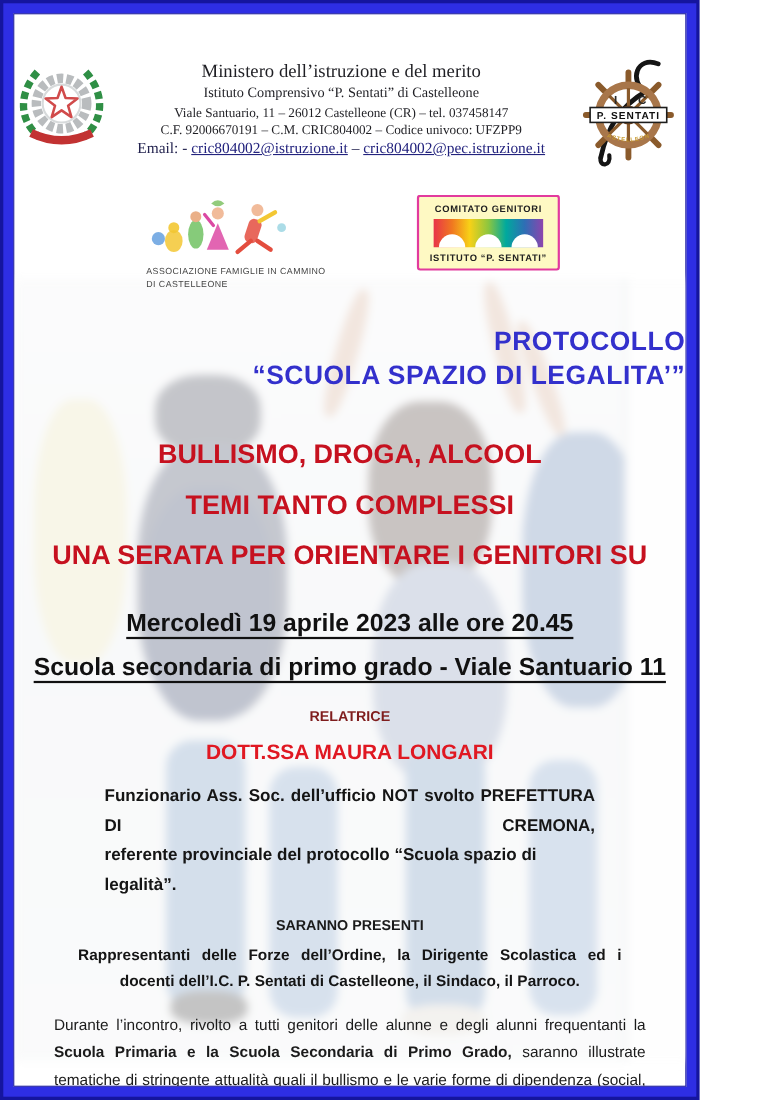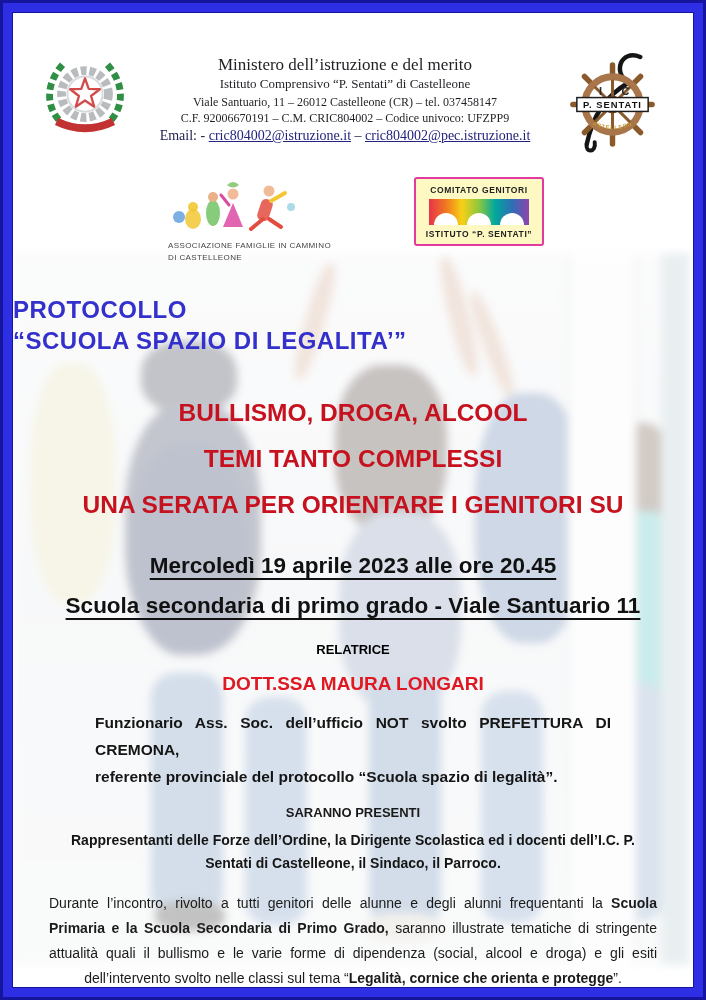--- a/index.html
+++ b/index.html
@@ -1,16 +1,16 @@
 <!DOCTYPE html>
 <html><head>
 <meta charset="utf-8">
 <style>
   html,body{margin:0;padding:0;background:#ffffff;}
-  .outer{width:706px;height:1000px;box-sizing:border-box;background:#15159e;padding:3px;}
+  .outer{width:636px;height:1000px;box-sizing:border-box;background:#15159e;padding:3px;}
   .frame{width:100%;height:100%;box-sizing:border-box;background:#2e2ee4;padding:9px;}
   .content{width:100%;height:100%;box-sizing:border-box;background:#ffffff;border:1.5px solid #15159e;
            position:relative;overflow:hidden;font-family:"Liberation Sans",sans-serif;color:#1b1b1b;}
 
   
   .photo{position:absolute;left:0;top:240px;width:100%;height:712px;opacity:.30;filter:blur(4px);z-index:0;
          background:linear-gradient(180deg,#f2f3f5 0%,#e8ebee 45%,#eef0f1 100%);}
   .ph{position:absolute;border-radius:42%;}
   .section{position:relative;z-index:1;}
 
@@ -26,27 +26,27 @@
 
   
   .logos-row{display:flex;justify-content:center;align-items:flex-start;gap:72px;margin-top:20px;}
   .famiglie{width:180px;text-align:left;}
   .famiglie-caption{font-size:8px;letter-spacing:.4px;color:#444;line-height:1.5;margin-top:3px;padding-left:6px;}
   .comitato{width:116px;border:2.5px solid #e23a9e;border-radius:3px;background:#fef9c3;padding:6px 5px 5px;text-align:center;}
   .comitato .c-top,.comitato .c-bottom{font-size:8.5px;font-weight:bold;letter-spacing:.6px;color:#222;}
   .comitato svg{display:block;margin:4px auto 4px;}
 
   
-  .title-blue{margin-top:30px;text-align:left;color:#3330cc;font-weight:bold;font-size:24px;line-height:31px;letter-spacing:.5px;}
+  .title-blue{margin-top:30px;text-align:right;color:#3330cc;font-weight:bold;font-size:24px;line-height:31px;letter-spacing:.5px;}
   .title-red{margin-top:34px;text-align:center;color:#c6111f;font-weight:bold;font-size:24.5px;line-height:46px;}
 
   .date-block{margin-top:18px;text-align:center;font-weight:bold;font-size:22.5px;line-height:40px;color:#111;}
   .date-block div{text-decoration:underline;text-decoration-thickness:2px;text-underline-offset:5px;}
 
-  .relatrice-label{margin-top:16px;text-align:center;font-weight:bold;font-size:13px;color:#000000;}
+  .relatrice-label{margin-top:16px;text-align:center;font-weight:bold;font-size:13px;color:#7f1d1d;}
   .relatrice-name{margin-top:16px;text-align:center;font-weight:bold;font-size:19px;color:#e01822;}
 
   .speaker{margin:14px 82px 0;font-weight:bold;font-size:15.5px;line-height:27px;color:#151515;}
   .speaker .l1{text-align:justify;text-align-last:justify;}
   .speaker .l2{text-align:left;}
 
   .saranno{margin-top:15px;text-align:center;font-weight:bold;font-size:13px;color:#1a1a1a;}
   .presenti{margin:9px 58px 0;font-weight:bold;font-size:14px;line-height:23px;text-align:justify;text-align-last:center;color:#151515;}
 
   .durante{margin:16px 36px 0;font-size:14px;line-height:25px;text-align:justify;text-align-last:center;color:#1b1b1b;}

